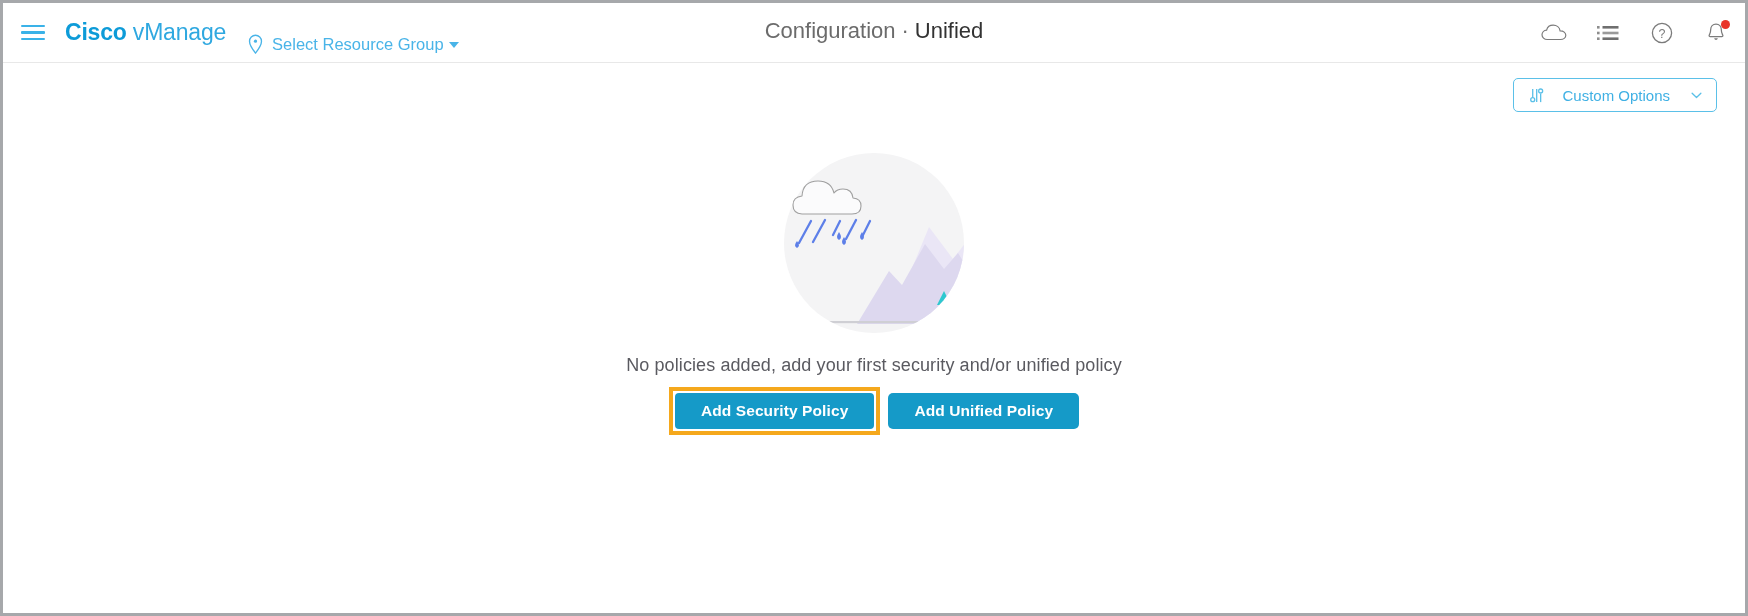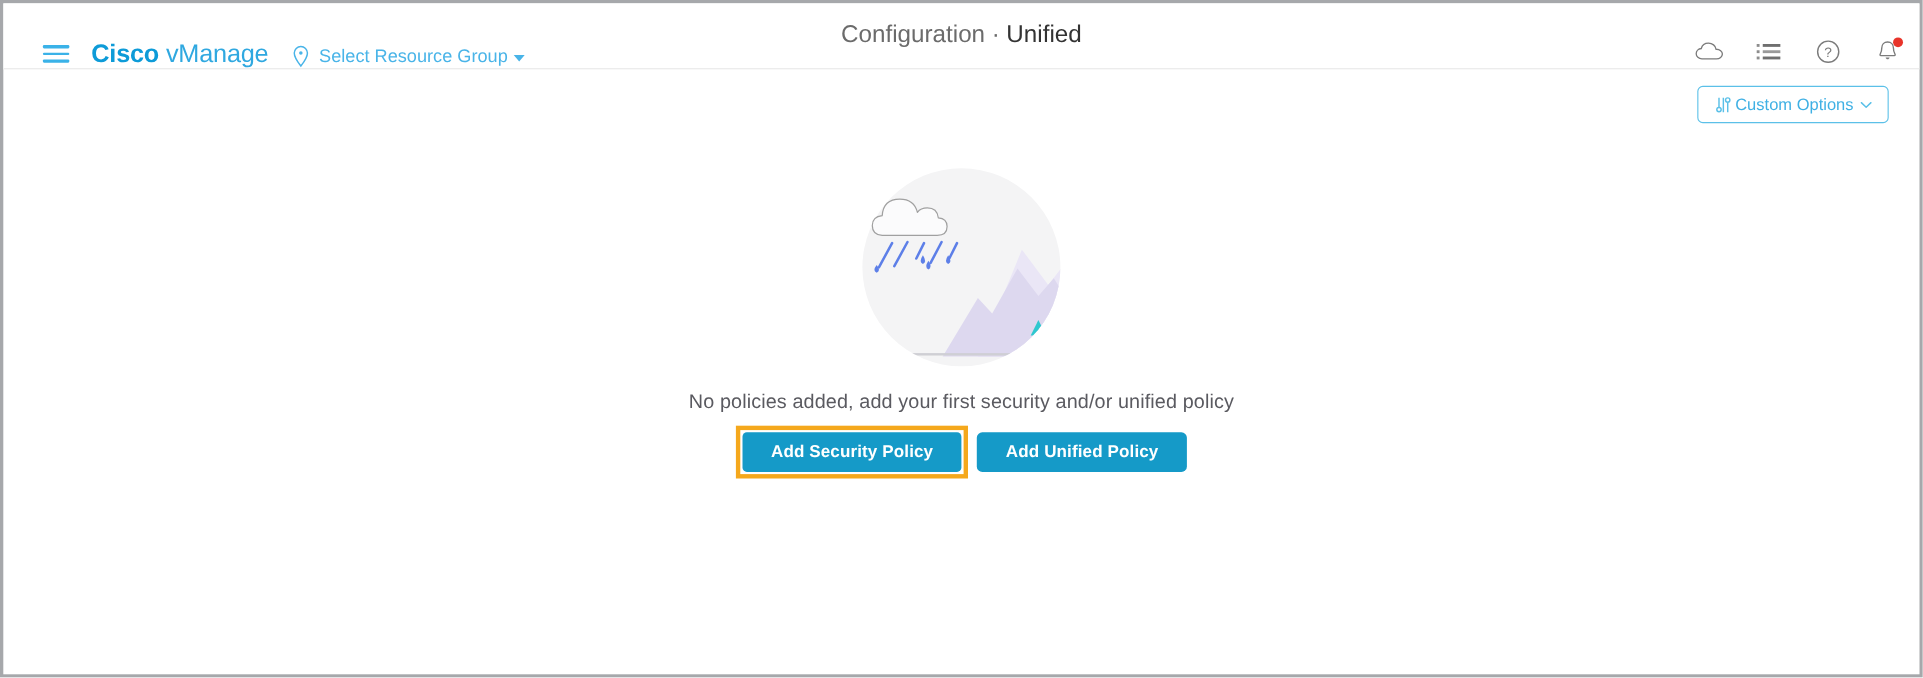--- a/index.html
+++ b/index.html
@@ -22,22 +22,22 @@
   }
 
   
   .header {
     position: relative;
     height: 60px;
     box-sizing: border-box;
     background: #ffffff;
     border-bottom: 1px solid #e8e8e8;
     display: flex;
-    align-items: flex-end;
-    padding: 0 14px 0 36px;
+    align-items: center;
+    padding: 0 14px 0 18px;
   }
   .hamburger {
     width: 26px;
     height: 26px;
     display: flex;
     flex-direction: column;
     justify-content: center;
     gap: 4px;
     cursor: pointer;
     margin-right: 18px;
@@ -126,21 +126,21 @@
     height: 64px;
     display: flex;
     align-items: center;
     justify-content: flex-end;
     padding-right: 28px;
     box-sizing: border-box;
   }
   .custom-options-btn {
     display: inline-flex;
     align-items: center;
-    gap: 2px;
+    gap: 17px;
     height: 34px;
     padding: 0 14px;
     border: 1px solid #5bc0e8;
     border-radius: 5px;
     background: #ffffff;
     color: #3fb0e4;
     font-size: 15px;
     cursor: pointer;
     white-space: nowrap;
   }

